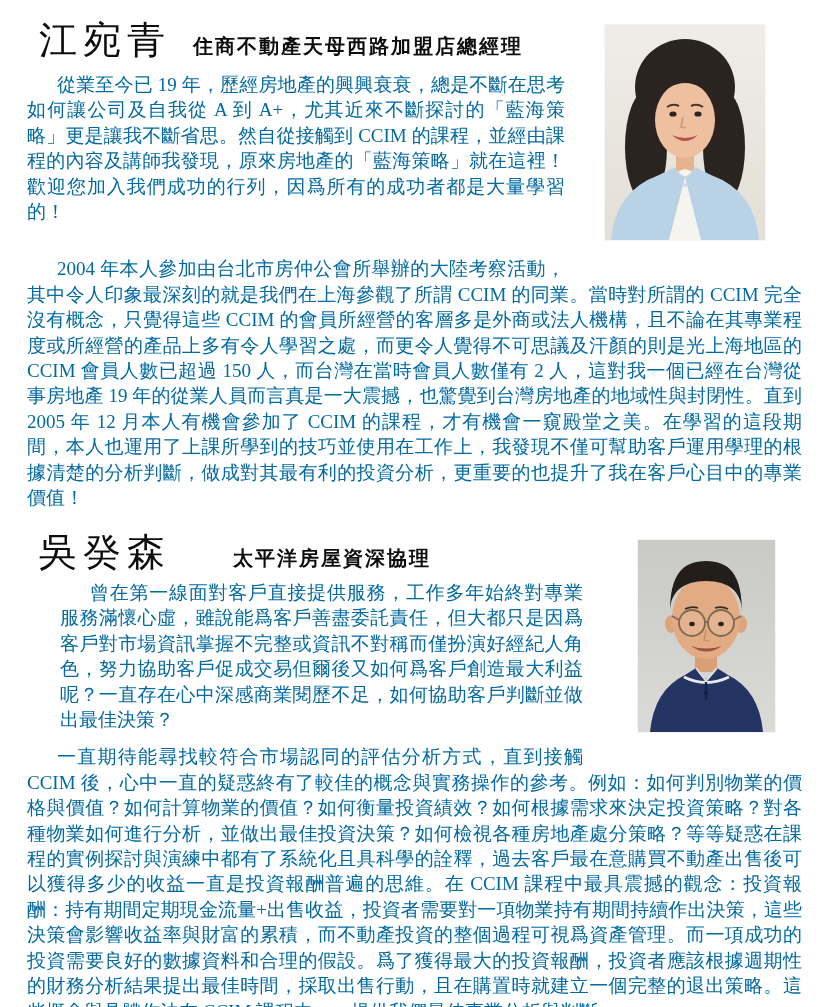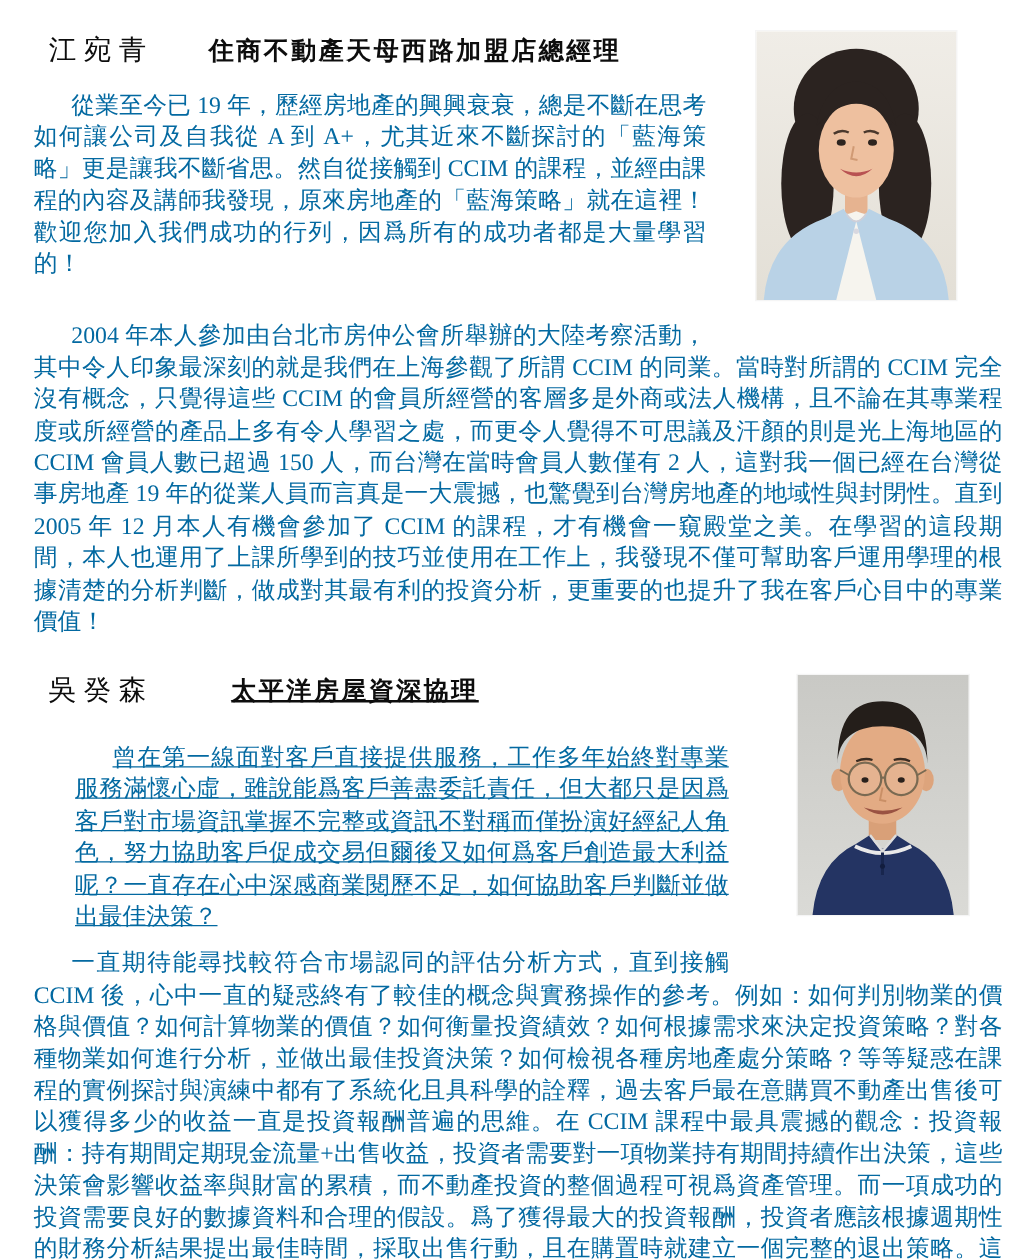--- a/index.html
+++ b/index.html
@@ -16,36 +16,36 @@
   .section { overflow:visible; }
   .sec1 { min-height:518px; }
   .photo { float:right; box-shadow:0 0 0 1px rgba(0,0,0,0.04); }
   .photo svg { display:block; }
   .photo1 { width:160px; height:215px; margin:25px 37px 18px 40px; }
   .photo2 { width:137px; height:192px; margin:22px 27px 36px 55px; }
   .name-line { white-space:nowrap; }
   .sec1 .name-line { padding:20px 0 0 12px; }
   .sec2 .name-line { padding:14px 0 0 12px; }
   .person-name {
-    font-size:22px; line-height:40px; font-weight:500;
+    font-size:38px; line-height:40px; font-weight:500;
     letter-spacing:6px; color:#0d0d0d;
   }
   .person-role {
     font-size:20px; font-weight:700; letter-spacing:2px; color:#0d0d0d;
   }
-  .sec1 .person-role { margin-left:40px;text-align:center; }
-  .sec2 .person-role { margin-left:58px;text-decoration:underline; }
+  .sec1 .person-role { margin-left:18px;text-align:center; }
+  .sec2 .person-role { margin-left:58px; }
   .p {
     font-size:19px; line-height:25.4px;
     text-align:justify; margin:0; color:#0369a1;
   }
   .indent { text-indent:30px; }
   .sec1 .p-first { margin-top:12px; }
   .sec1 .p-second { margin-top:32px; }
-  .sec2 .p-first { margin-top:22px; margin-left:33px;text-decoration:underline; }
+  .sec2 .p-first { margin-top:8px; margin-left:33px; }
   .sec2 .p-second { margin-top:12px; }
 </style>
 </head>
 <body>
 
 <div class="page">
 
   <div class="section sec1">
 
     <div class="photo photo1">

